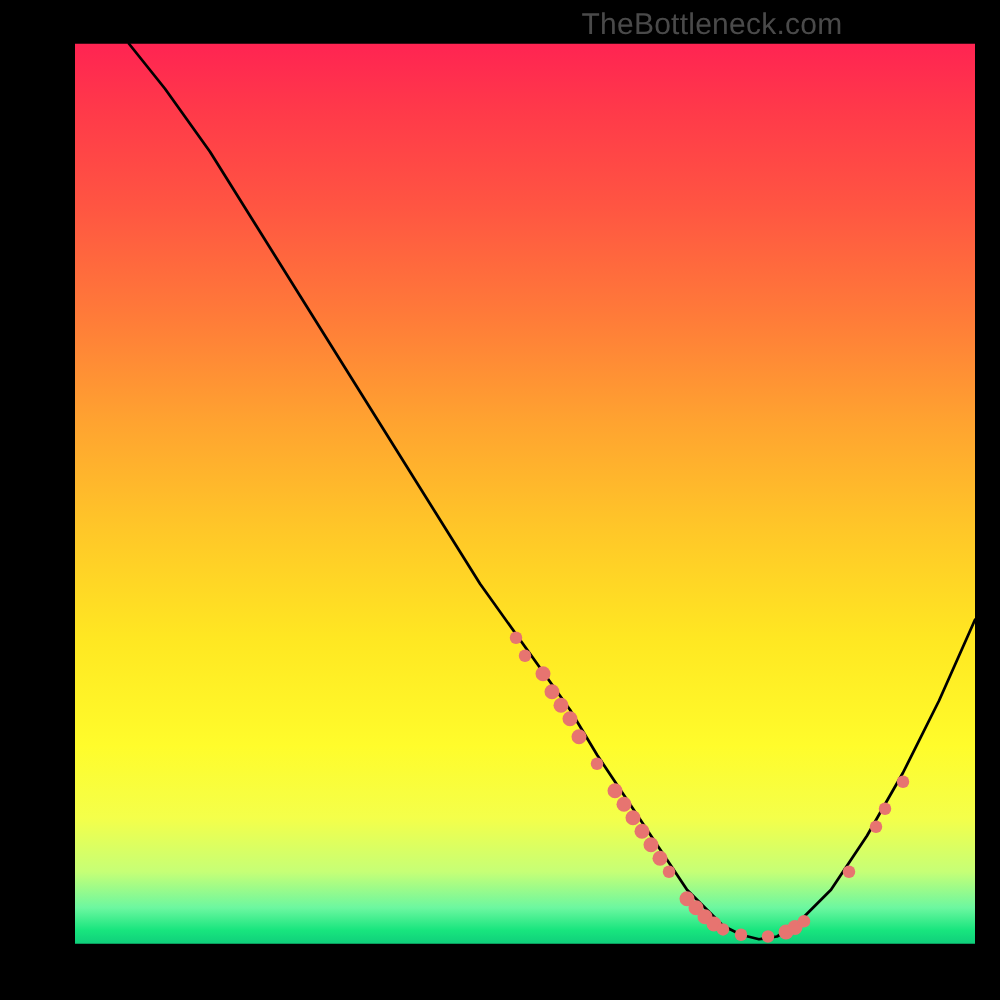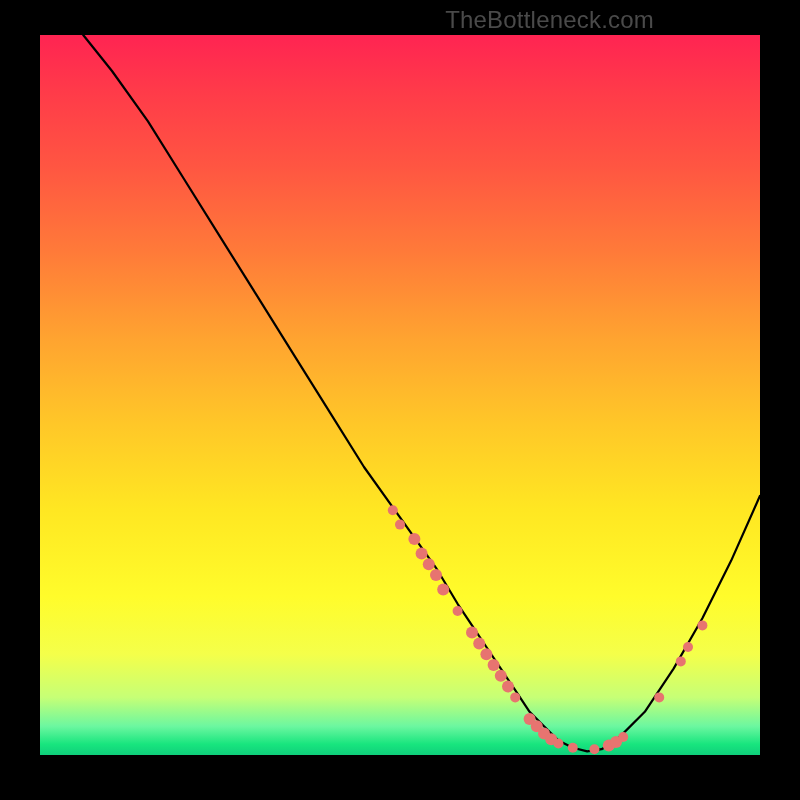--- a/index.html
+++ b/index.html
@@ -9,20 +9,21 @@
     height: 800px;
     background: #000;
     overflow: hidden;
     font-family: Arial, Helvetica, sans-serif;
   }
   .frame {
     position: relative;
     width: 668px;
     height: 800px;
     background: #000;
+    margin-left: 20px;
   }
   .watermark {
     position: absolute;
     top: 6px;
     right: 14px;
     color: #4a4a4a;
     font-size: 24px;
     font-weight: 500;
     letter-spacing: 0.2px;
     user-select: none;

